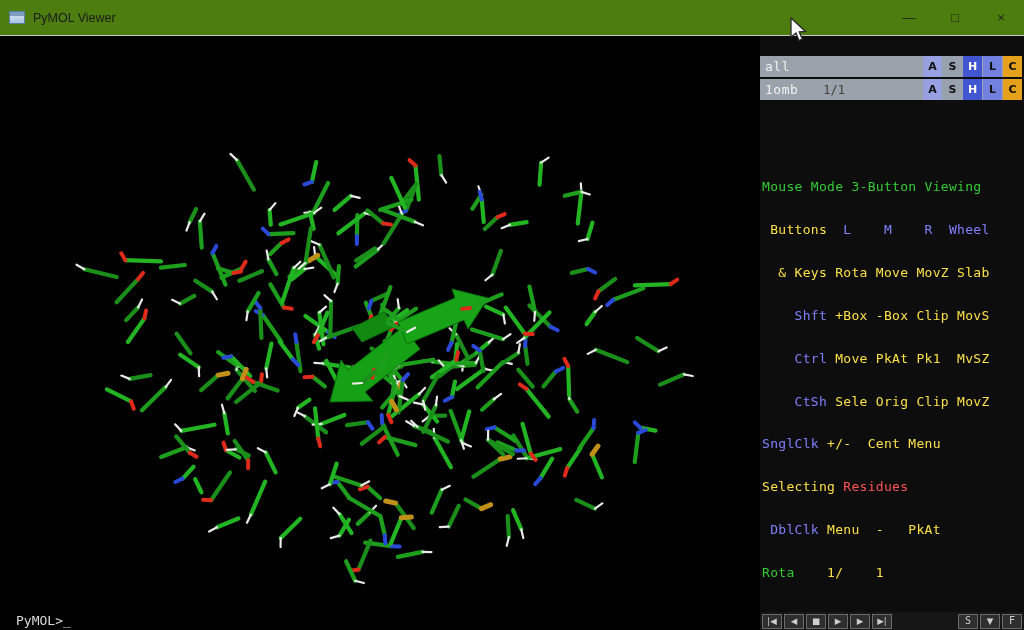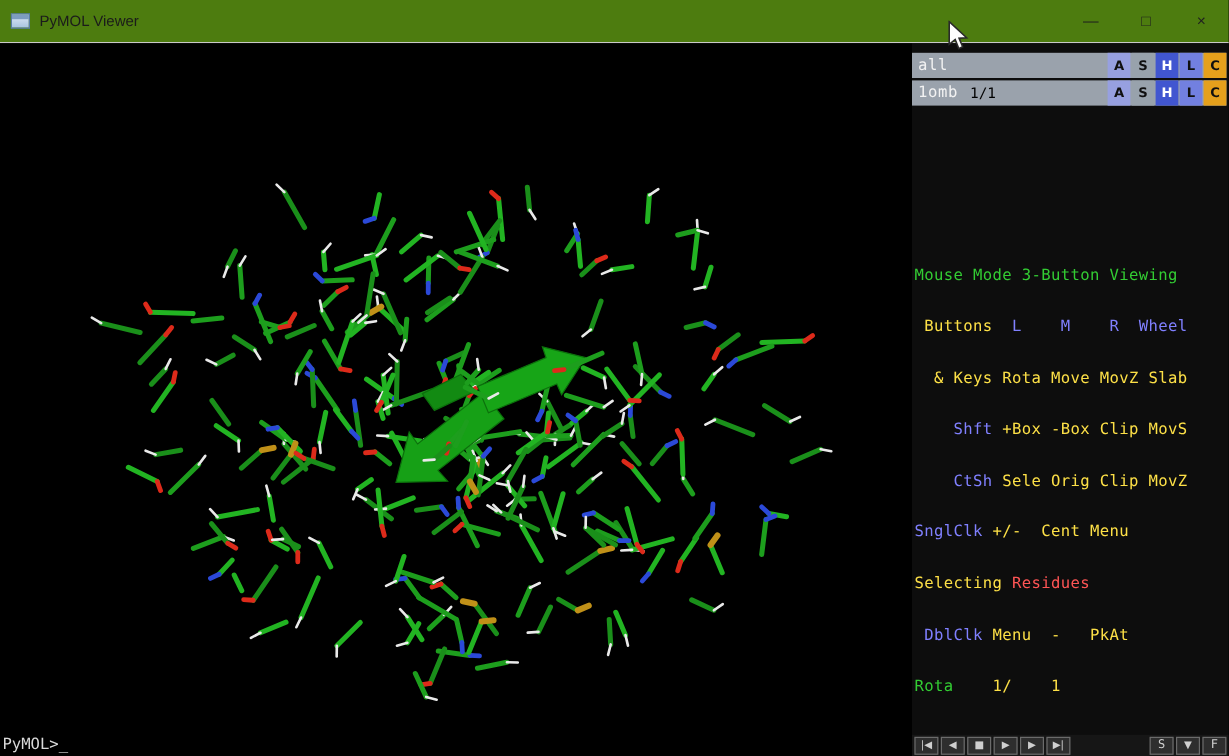--- a/index.html
+++ b/index.html
@@ -16,45 +16,45 @@
   .win-controls{margin-left:auto;display:flex;height:100%}
   .win-btn{width:46px;height:100%;display:flex;align-items:center;justify-content:center;
     font-family:"Liberation Sans",sans-serif;font-size:13px;color:#1f1f1f;background:transparent;border:none;cursor:default}
 
   
   .viewport{position:absolute;left:0;top:36px;width:760px;height:576px;background:#000}
   .viewport svg{position:absolute;left:0;top:0}
 
   
   .side{position:absolute;left:760px;top:36px;width:264px;height:576px;background:#0d0d0d}
-  .obj-rows{padding:8px 2px 0 0}
+  .obj-rows{padding:20px 2px 0 0}
   .obj-row{display:flex;align-items:center;height:21px;background:#9aa2ac;margin-bottom:2px}
   .obj-name{font-size:13px;color:#f2f2f2;padding-left:5px;letter-spacing:.5px}
-  .obj-state{font-size:12px;color:#000000;margin-left:10px}
+  .obj-state{font-size:12px;color:#404040;margin-left:25px}
   .obj-btns{margin-left:auto;display:flex;height:21px}
   .ob{width:19px;height:21px;margin-left:1px;border:none;font-family:"DejaVu Sans",sans-serif;
     font-weight:bold;font-size:11px;color:#101010;display:flex;align-items:center;justify-content:center;cursor:default}
   .ob.b-a{background:#97a0e0}
   .ob.b-s{background:#98a2ac}
   .ob.b-h{background:#4156d0;color:#fff}
   .ob.b-l{background:#7280e0}
   .ob.b-c{background:#e5a01c}
 
   
   .mouse-panel{position:absolute;left:2px;bottom:3px;width:262px;white-space:pre;
     font-size:13px;line-height:14.3px;letter-spacing:.3px}
   .t-grn{color:#33cc33}
   .t-sal{color:#fde047}
   .t-blu{color:#8080ff}
   .t-wht{color:#fde047}
   .t-red{color:#ff5555}
 
   
   .cmdbar{position:absolute;left:0;top:612px;width:760px;height:18px;background:#000;
-    color:#d9d9d9;font-size:13px;line-height:18px;padding-left:2px;white-space:pre}
+    color:#d9d9d9;font-size:13px;line-height:18px;padding-left:16px;white-space:pre}
   .playbar{position:absolute;left:760px;top:612px;width:264px;height:18px;background:#161616;
     display:flex;align-items:center;gap:2px;padding:0 2px}
   .pb{width:20px;height:15px;background:#2e2e2e;border:1px solid #6b6b6b;color:#cfcfcf;
     font-family:"DejaVu Sans",sans-serif;font-size:8.5px;line-height:1;display:flex;
     align-items:center;justify-content:center;cursor:default;white-space:nowrap}
   .pb.txt{font-size:10px;font-family:"DejaVu Sans Mono",monospace}
   .pb.gap{margin-left:auto}
 
   
   .cursor{position:absolute;left:788px;top:17px;width:22px;height:26px;z-index:50;pointer-events:none}
@@ -509,20 +509,21 @@
       </span>
     </div>
 
   </div>
 
   <div class="mouse-panel">
     <div class="mline"><span class="t-grn">Mouse Mode</span><span class="t-grn"> 3-Button Viewing</span></div>
     <div class="mline"><span class="t-sal"> Buttons</span><span class="t-blu">  L    M    R  Wheel</span></div>
     <div class="mline"><span class="t-sal">  &amp; Keys</span><span class="t-wht"> Rota Move MovZ Slab</span></div>
     <div class="mline"><span class="t-blu">    Shft</span><span class="t-wht"> +Box -Box Clip MovS</span></div>
+    <div class="mline"><span class="t-blu">    Ctrl</span><span class="t-wht"> Move PkAt Pk1  MvSZ</span></div>
     <div class="mline"><span class="t-blu">    CtSh</span><span class="t-wht"> Sele Orig Clip MovZ</span></div>
     <div class="mline"><span class="t-blu">SnglClk</span><span class="t-wht"> +/-  Cent Menu</span></div>
     <div class="mline"><span class="t-sal">Selecting </span><span class="t-red">Residues</span></div>
     <div class="mline"><span class="t-blu"> DblClk</span><span class="t-wht"> Menu  -   PkAt</span></div>
     <div class="mline"><span class="t-grn">Rota </span><span class="t-wht">   1/    1</span></div>
   </div>
 </div>
 
 <div class="cmdbar"><span>PyMOL&gt;</span><span>_</span></div>
 

